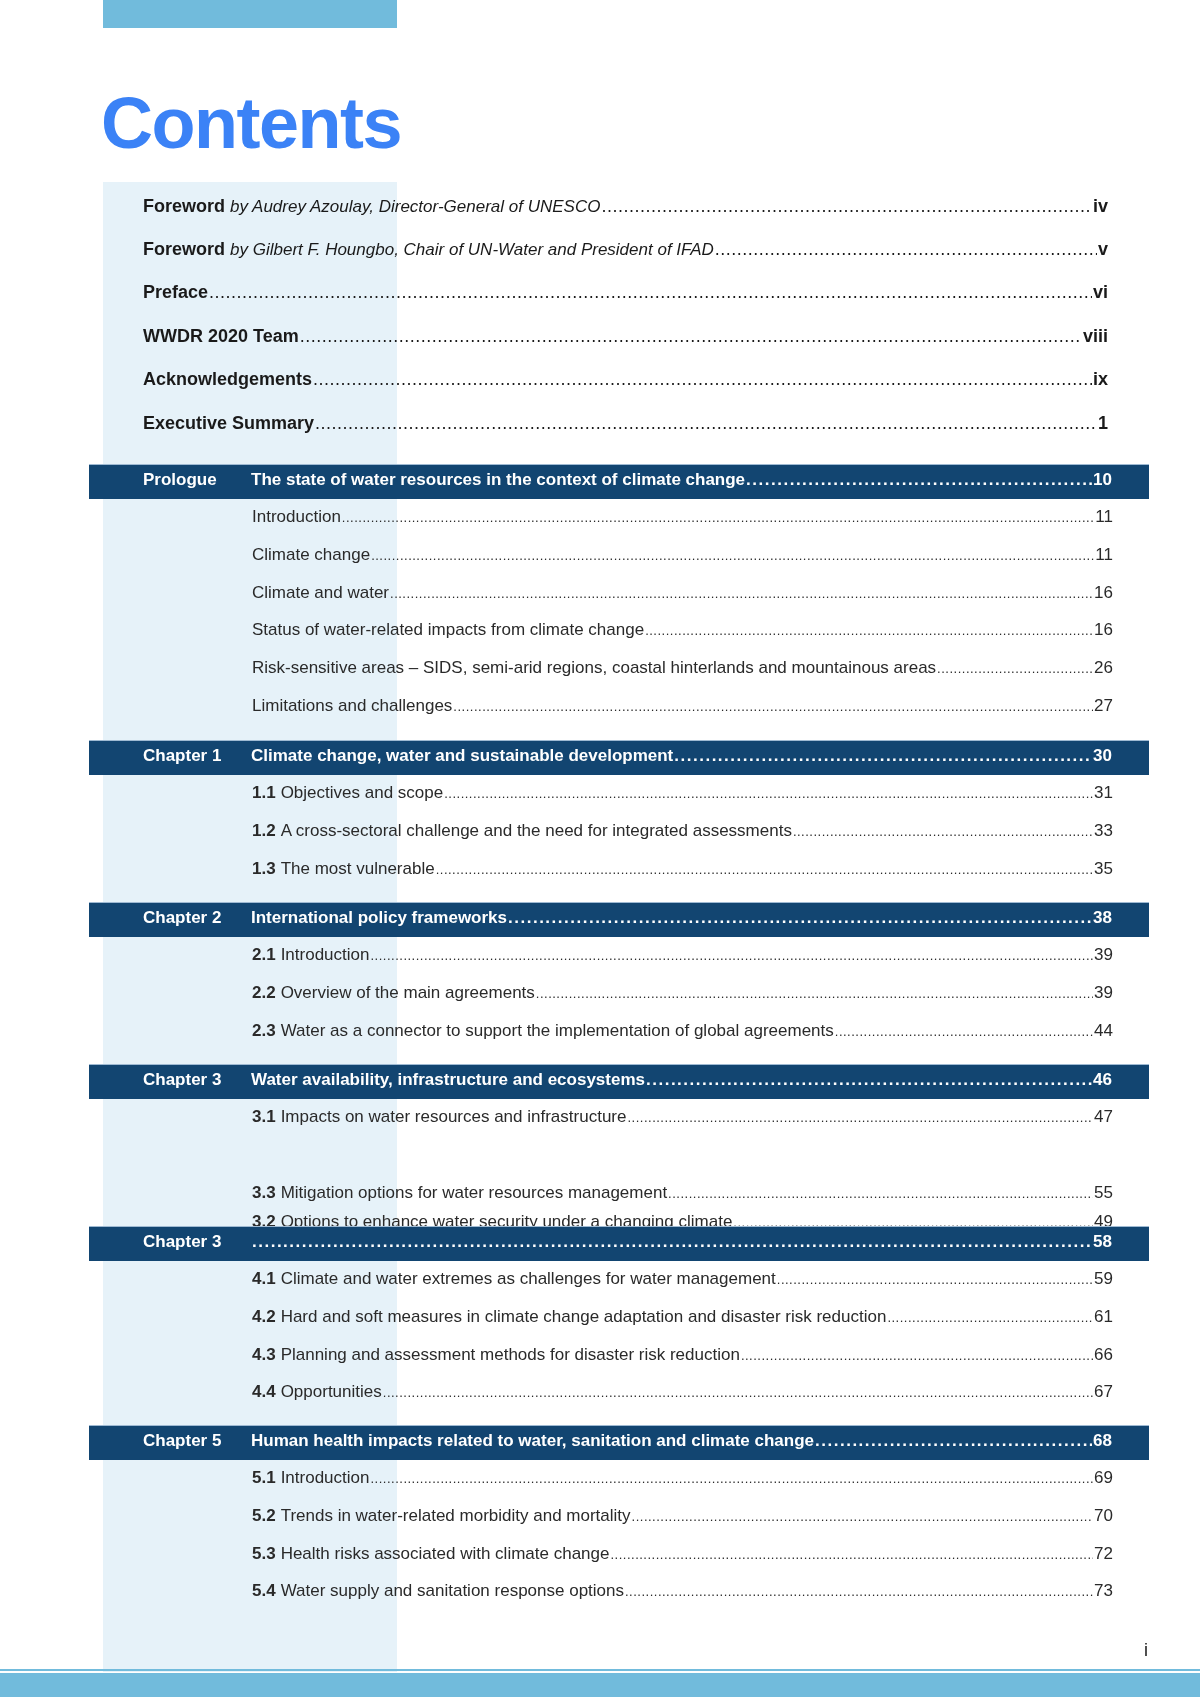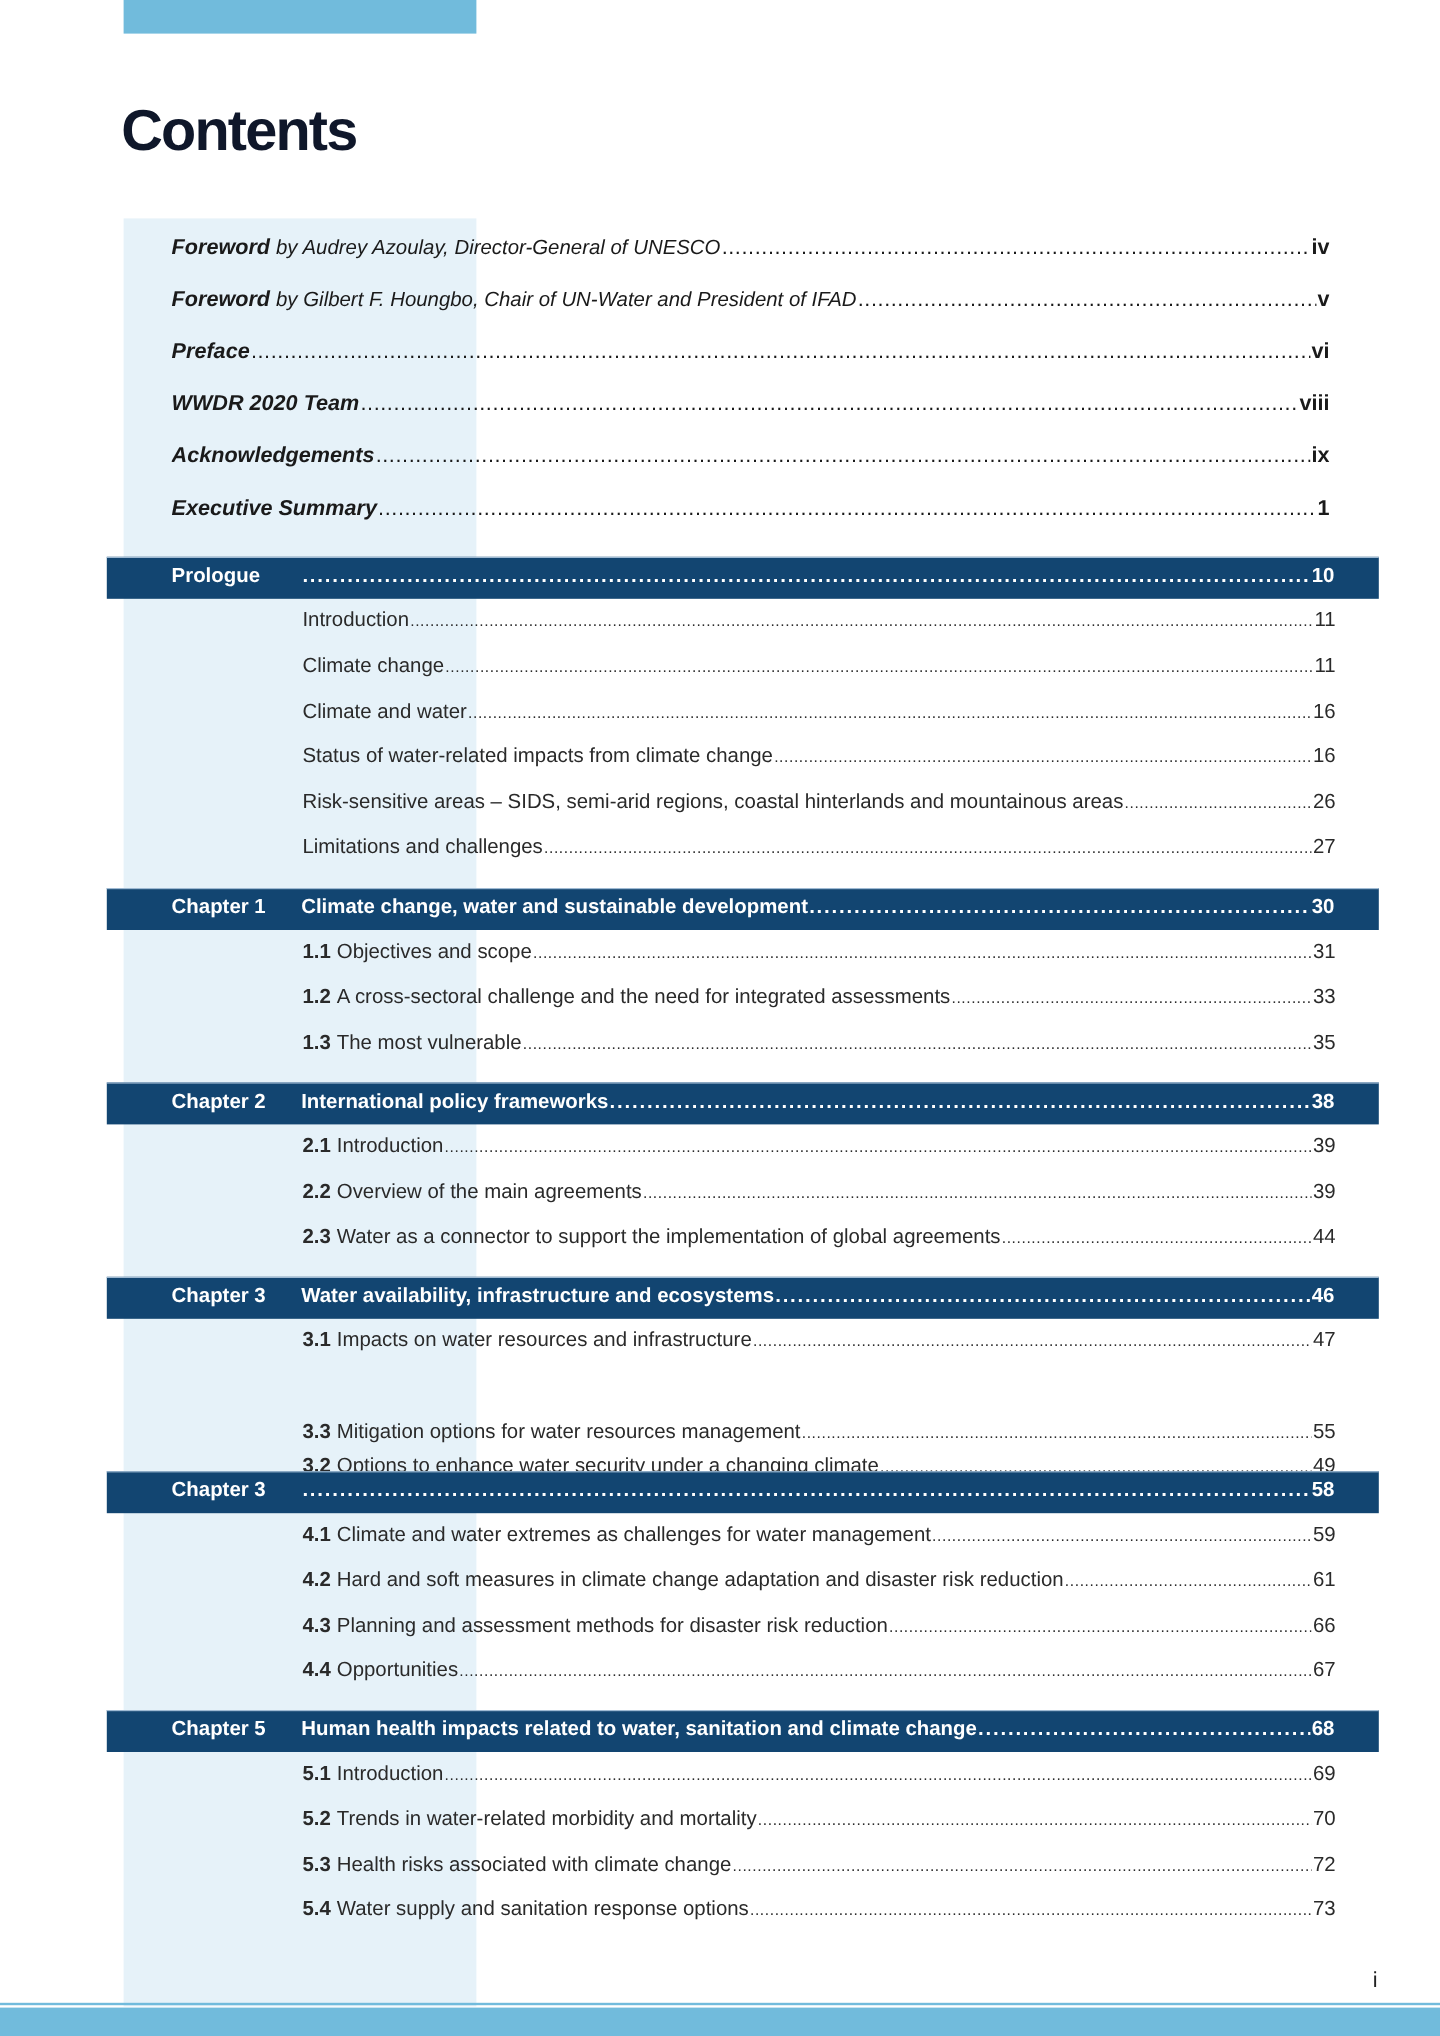--- a/index.html
+++ b/index.html
@@ -6,32 +6,32 @@
     body {
       width: 1200px; height: 1697px; position: relative; overflow: hidden;
       background: #ffffff;
       font-family: "Liberation Sans", "DejaVu Sans", sans-serif;
       color: #222222;
     }
     .top-tab { position: absolute; left: 103px; top: 0; width: 294px; height: 28px; background: #71bbdc; }
     .side-col { position: absolute; left: 103px; top: 182px; width: 294px; height: 1490px; background: #e6f2f9; }
     .title {
       position: absolute; left: 101px; top: 82px; margin: 0;
-      font-size: 48px; font-weight: bold; color: #0f172a; letter-spacing: -1.5px;
+      font-size: 72px; font-weight: bold; color: #3b82f6; letter-spacing: -1.5px;
       font-family: "Liberation Sans", sans-serif;
     }
     .toc { position: absolute; left: 0; top: 0; width: 1200px; }
     .row { position: absolute; left: 0; width: 1200px; height: 34px; display: flex; align-items: center; }
     .row .inner { position: absolute; display: flex; align-items: baseline; white-space: nowrap; overflow: hidden; }
     .dots { flex: 1 1 auto; overflow: hidden; white-space: nowrap; margin: 0 1px; letter-spacing: 0.5px; }
     .dots::after { content: "........................................................................................................................................................................................................................................................................................................................................................"; }
 
     
     .front .inner { left: 143px; width: 965px; font-size: 18px; color: #1a1a1a; }
-    .front .label { font-weight: bold; font-style: italic; }
+    .front .label { font-weight: bold; }
     .front .byline { font-style: italic; margin-left: 5px; font-size: 17px; }
     .front .page { font-weight: bold; }
 
     
     .chapter { height: 34px; }
     .chapter .bar { position: absolute; left: 89px; width: 1060px; height: 34px; background: #124571; border-top: 1px solid #9fbad3; }
     .chapter .inner { left: 143px; width: 969px; top: 6px; font-size: 17px; font-weight: bold; color: #ffffff; }
     .chapter .chap-label { width: 108px; flex: 0 0 108px; }
     .chapter .dots { letter-spacing: 1.5px; }
 
@@ -94,20 +94,21 @@
       <div class="inner">
         <span class="label">Executive Summary</span>
         <span class="dots"></span>
         <span class="page">1</span>
       </div>
     </div>
     <div class="row chapter" style="top: 464px;">
       <div class="bar"></div>
       <div class="inner">
         <span class="chap-label">Prologue</span>
+        <span class="chap-title">The state of water resources in the context of climate change</span>
         <span class="dots"></span>
         <span class="page">10</span>
       </div>
     </div>
     <div class="row sub" style="top: 500px;">
       <div class="inner">
         <span class="stitle">Introduction</span>
         <span class="dots"></span>
         <span class="page">11</span>
       </div>

